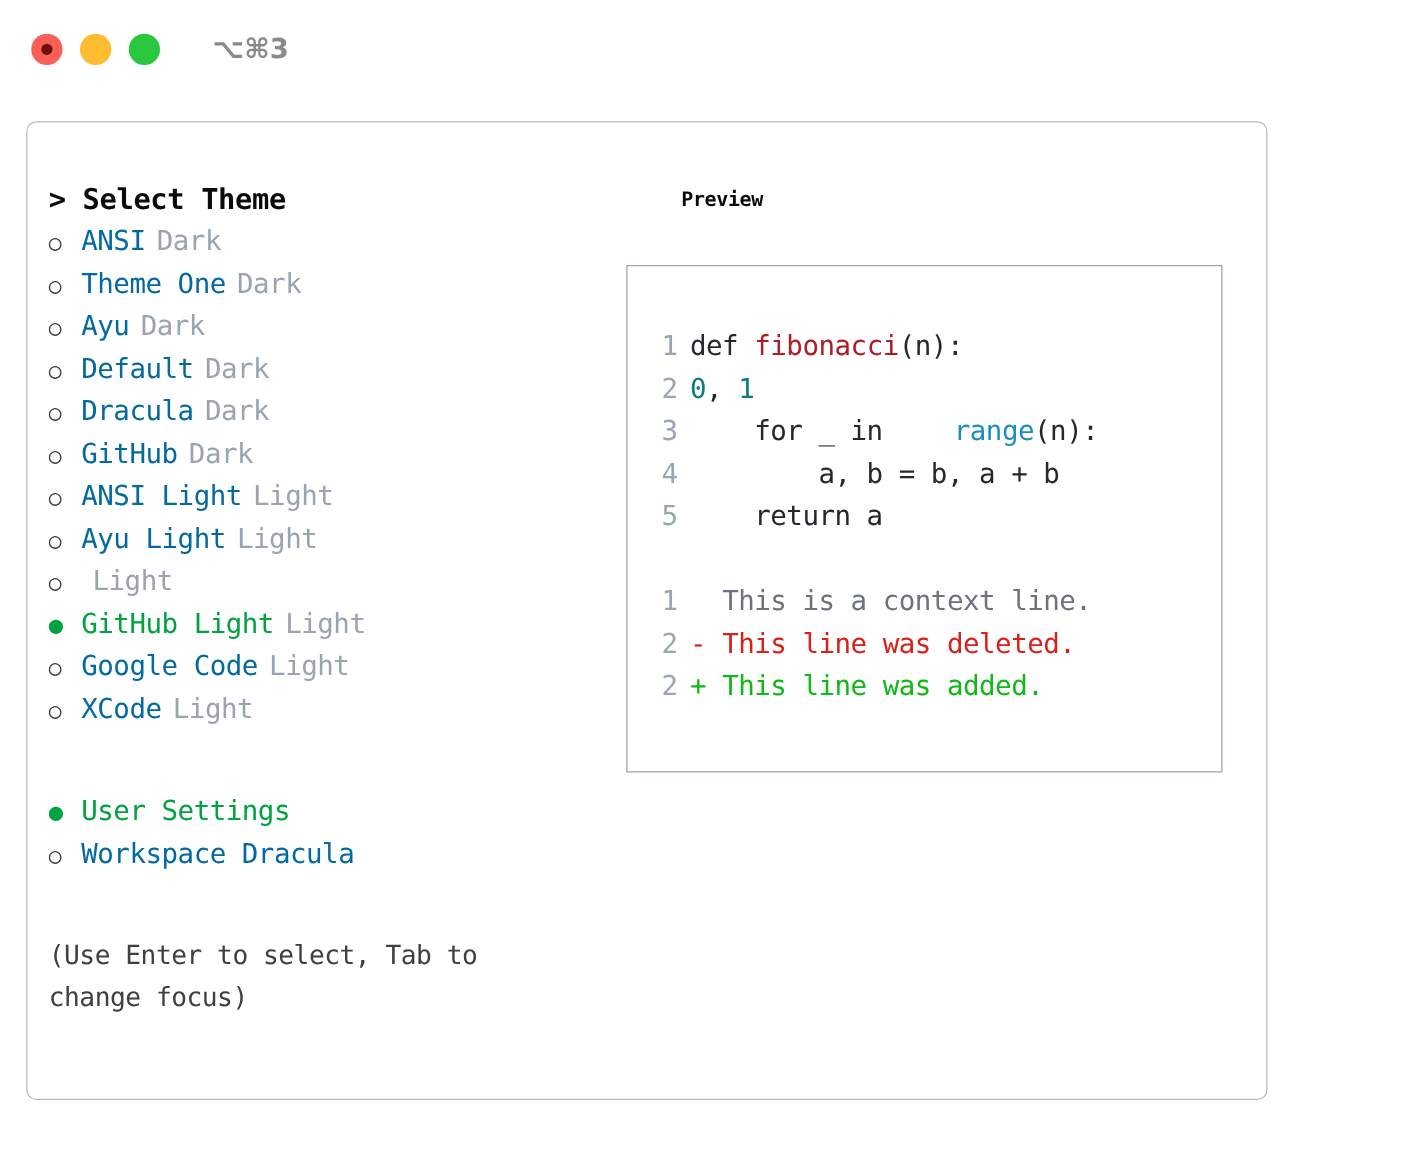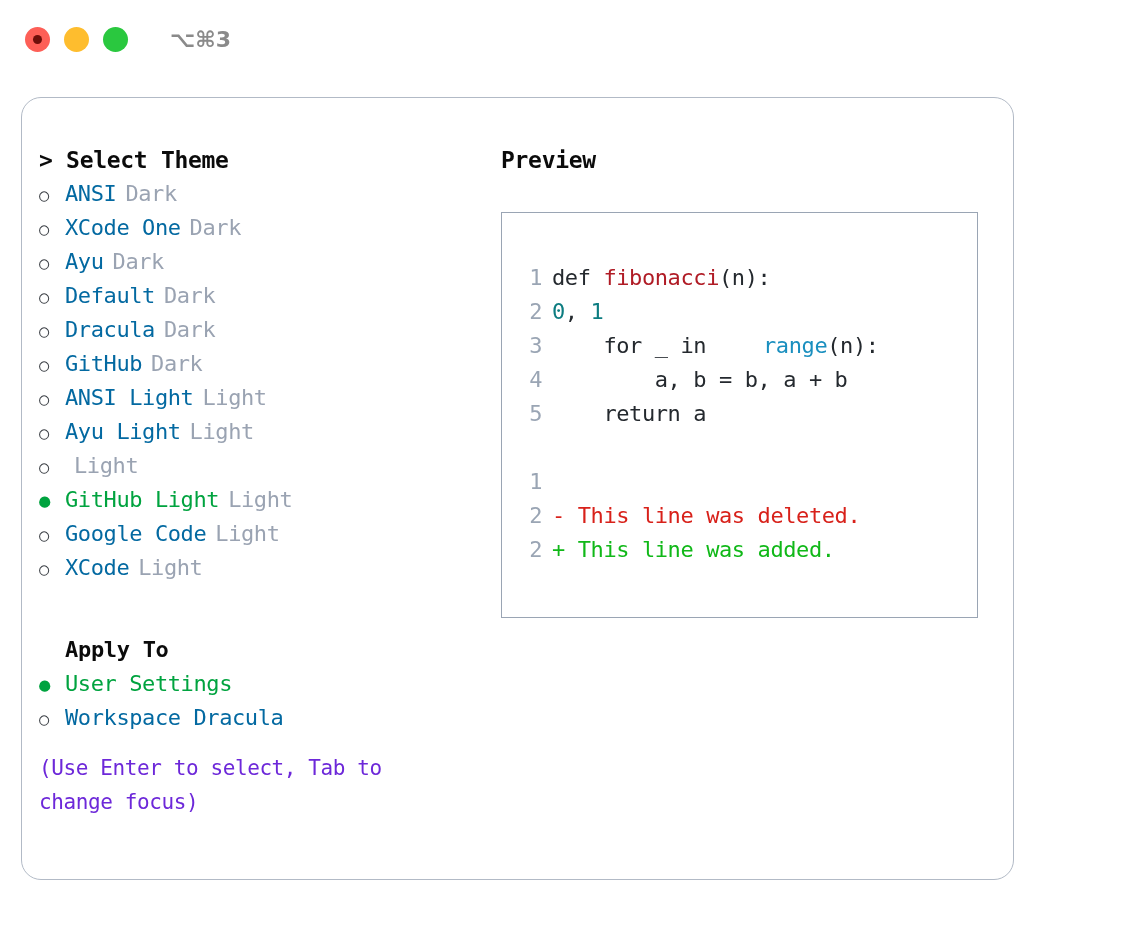--- a/index.html
+++ b/index.html
@@ -58,21 +58,21 @@
   }
 
   
   .panel {
     position: absolute;
     left: 21px;
     top: 97px;
     width: 993px;
     height: 783px;
     border: 1.6px solid #b2bac6;
-    border-radius: 20px;
+    border-radius: 8px;
     background: #ffffff;
   }
 
   
   .left-col {
     position: absolute;
     left: 17px;
     top: 45px;
     width: 440px;
   }
@@ -113,41 +113,42 @@
     font-size: 22px;
     font-weight: 700;
     color: #0b0b0b;
     line-height: 34px;
     padding-left: 26px;
     white-space: pre;
     letter-spacing: -0.3px;
   }
 
   .footer-hint {
-    margin-top: 16px;
+    margin-top: 46px;
     font-size: 21px;
-    color: #6d28d9;
+    color: #404040;
     line-height: 34px;
     width: 410px;
     letter-spacing: -0.4px;
   }
 
   
   .right-col {
     position: absolute;
     left: 479px;
     top: 45px;
     width: 490px;
   }
   .preview-title {
-    font-size: 23px;
+    font-size: 16px;
     font-weight: 700;
     color: #0b0b0b;
     line-height: 34px;
     letter-spacing: -0.3px;
+    margin-left: 44px;
   }
   .preview-box {
     margin-top: 35px;
     width: 477px;
     height: 406px;
     border: 1.6px solid #9aa5b4;
     background: #ffffff;
     padding: 48px 0 0 14px;
   }
   .code-line {
@@ -194,36 +195,35 @@
   </div>
 
   <div class="panel">
 
     <div class="left-col">
 
       <div class="hdr">&gt; Select Theme</div>
 
       <div id="theme-list">
           <div class="opt"><span class="bullet">○</span><span class="opt-label">ANSI</span><span class="opt-cat">Dark</span></div>
-          <div class="opt"><span class="bullet">○</span><span class="opt-label">XCode One</span><span class="opt-cat">Dark</span></div>
+          <div class="opt"><span class="bullet">○</span><span class="opt-label">Theme One</span><span class="opt-cat">Dark</span></div>
           <div class="opt"><span class="bullet">○</span><span class="opt-label">Ayu</span><span class="opt-cat">Dark</span></div>
           <div class="opt"><span class="bullet">○</span><span class="opt-label">Default</span><span class="opt-cat">Dark</span></div>
           <div class="opt"><span class="bullet">○</span><span class="opt-label">Dracula</span><span class="opt-cat">Dark</span></div>
           <div class="opt"><span class="bullet">○</span><span class="opt-label">GitHub</span><span class="opt-cat">Dark</span></div>
           <div class="opt"><span class="bullet">○</span><span class="opt-label">ANSI Light</span><span class="opt-cat">Light</span></div>
           <div class="opt"><span class="bullet">○</span><span class="opt-label">Ayu Light</span><span class="opt-cat">Light</span></div>
           <div class="opt"><span class="bullet">○</span><span class="opt-cat">Light</span></div>
           <div class="opt"><span class="bullet on">●</span><span class="opt-label sel">GitHub Light</span><span class="opt-cat">Light</span></div>
           <div class="opt"><span class="bullet">○</span><span class="opt-label">Google Code</span><span class="opt-cat">Light</span></div>
           <div class="opt"><span class="bullet">○</span><span class="opt-label">XCode</span><span class="opt-cat">Light</span></div>
         </div>
 
       <div class="section-gap"></div>
 
-      <div class="apply-hdr">Apply To</div>
 
       <div id="apply-list">
           <div class="opt"><span class="bullet on">●</span><span class="opt-label sel">User Settings</span></div>
           <div class="opt"><span class="bullet">○</span><span class="opt-label">Workspace Dracula</span></div>
         </div>
 
       <div class="footer-hint">(Use Enter to select, Tab to change focus)</div>
     </div>
 
     <div class="right-col">
@@ -232,21 +232,21 @@
       <div class="preview-box">
         <div id="code-block">
             <div class="code-line"><span class="lno">1</span><span class="code-txt">def </span><span class="tok-fn">fibonacci</span><span class="code-txt">(n):</span></div>
             <div class="code-line"><span class="lno">2</span><span class="tok-num">0</span><span class="code-txt">, </span><span class="tok-num">1</span></div>
             <div class="code-line"><span class="lno">3</span><span class="code-txt">    for _ in </span><span class="tok-blu">range</span><span class="code-txt">(n):</span></div>
             <div class="code-line"><span class="lno">4</span><span class="code-txt">        a, b = b, a + b</span></div>
             <div class="code-line"><span class="lno">5</span><span class="code-txt">    return a</span></div>
           </div>
         <div class="blank-line"></div>
         <div id="diff-block">
-            <div class="code-line"><span class="lno">1</span><span class="diff-ctx">  </span></div>
+            <div class="code-line"><span class="lno">1</span><span class="diff-ctx">  </span><span class="diff-ctx">This is a context line.</span></div>
             <div class="code-line"><span class="lno">2</span><span class="diff-del">- </span><span class="diff-del">This line was deleted.</span></div>
             <div class="code-line"><span class="lno">2</span><span class="diff-add">+ </span><span class="diff-add">This line was added.</span></div>
           </div>
       </div>
     </div>
 
   </div>
 </div>
 
 </body></html>

